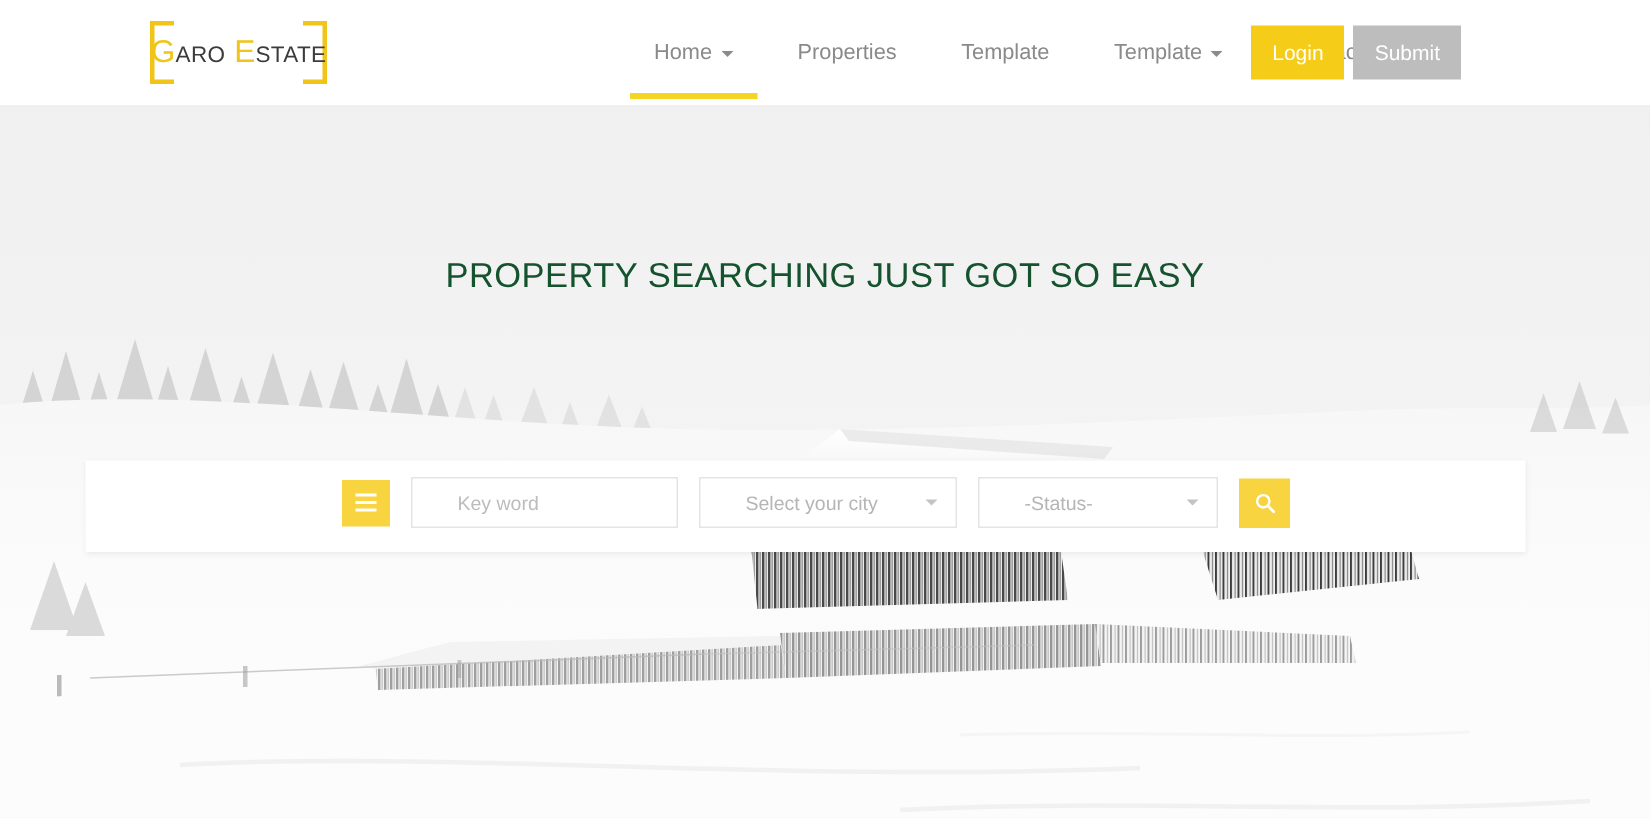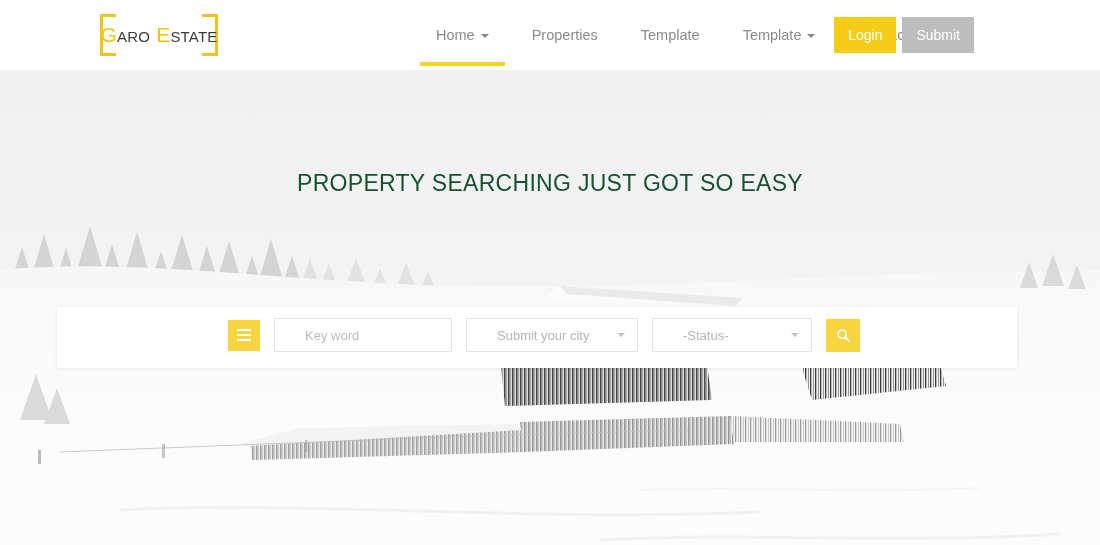--- a/index.html
+++ b/index.html
@@ -421,21 +421,21 @@
           <span></span>
             <span></span>
             <span></span>
         </button>
 
         <div class="field keyword">
           <input type="text" placeholder="Key word" style="">
         </div>
 
         <div class="field city">
-          <span>Submit your city</span>
+          <span>Select your city</span>
           <i class="sel-caret"></i>
         </div>
 
         <div class="field status">
           <span>-Status-</span>
           <i class="sel-caret"></i>
         </div>
 
         <button class="btn-search">
           <svg width="15" height="15" viewBox="0 0 16 16">

